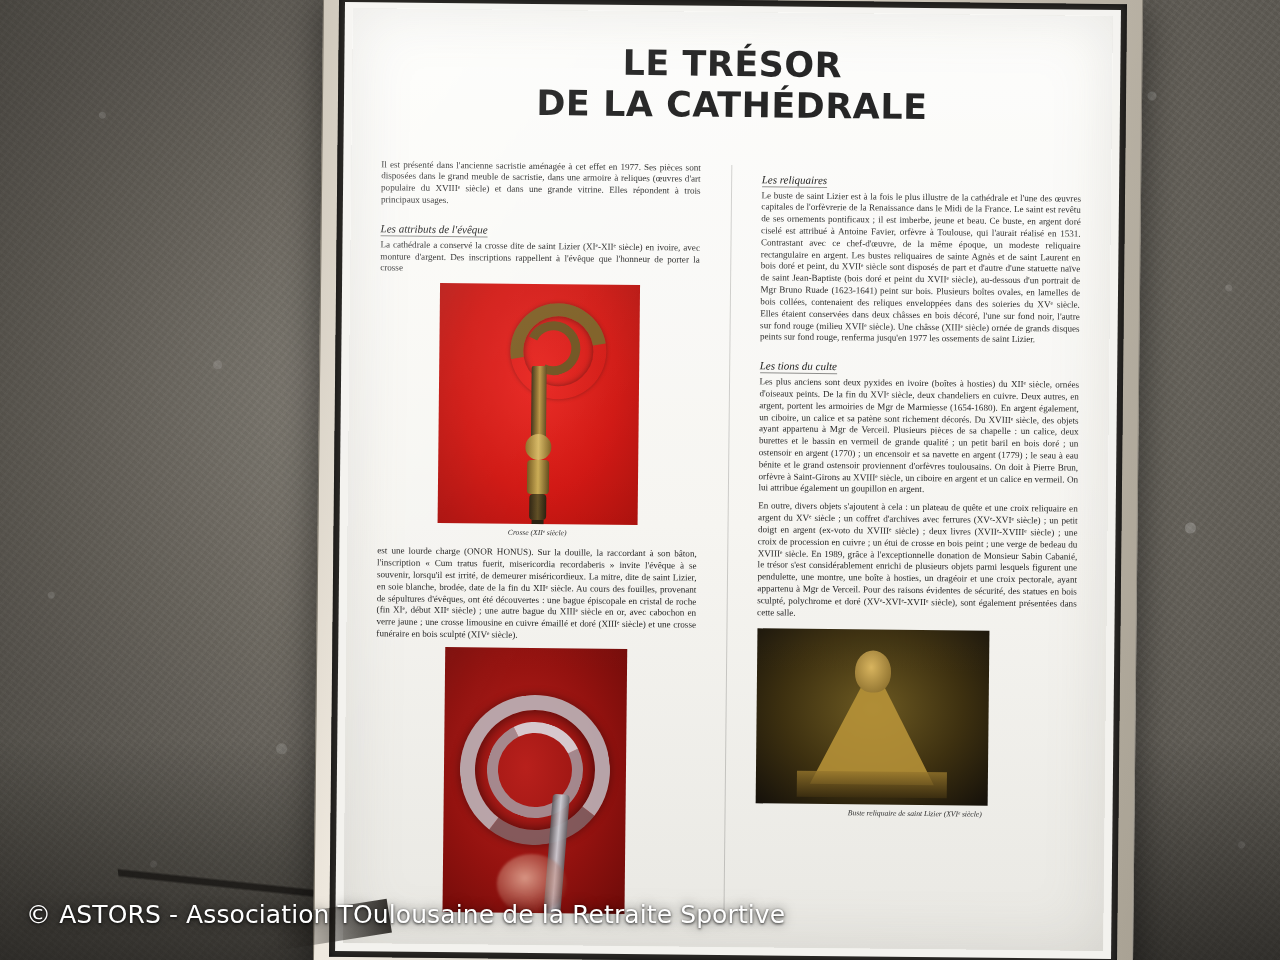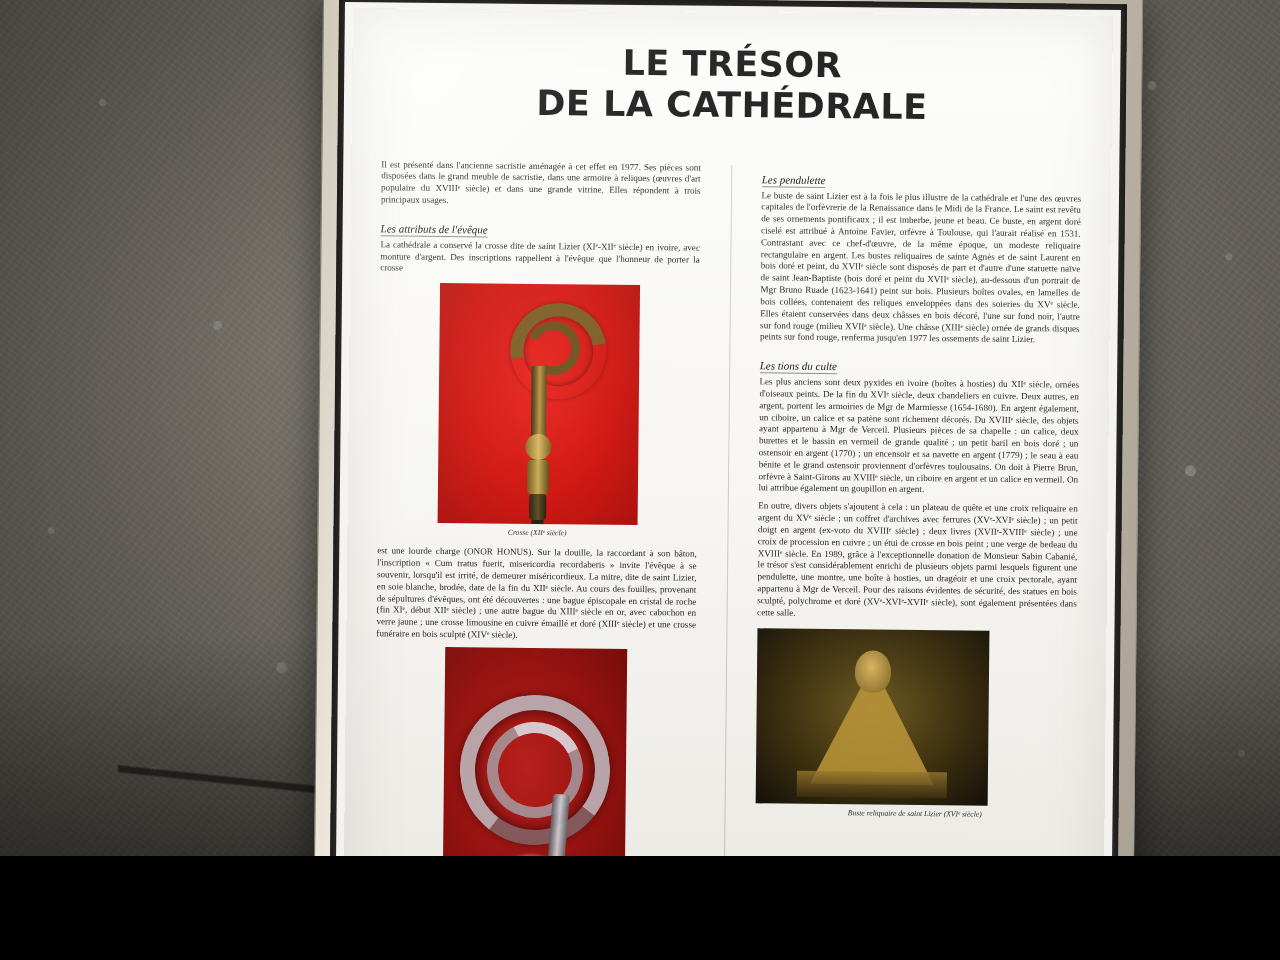--- a/index.html
+++ b/index.html
@@ -10,21 +10,21 @@
   body {
     width: 1280px;
     height: 960px;
     overflow: hidden;
     font-family: "Liberation Sans", sans-serif;
   }
 
   #scene {
     position: relative;
     width: 1280px;
-    height: 856px;
+    height: 960px;
     overflow: hidden;
     background: #6e6a63;
   }
 
   
   .stone {
     position: absolute;
     inset: 0;
     background:
       radial-gradient(circle at 8% 12%, rgba(255,255,255,0.22) 0 3px, transparent 4px),
@@ -415,21 +415,21 @@
               <div class="relic-tail"></div>
               <div class="relic-hand"></div>
             </div>
 
           </div>
 
           <div class="col-divider"></div>
 
           <div class="col">
 
-            <div class="sub-head underlined">Les pendulette</div>
+            <div class="sub-head underlined">Les reliquaires</div>
 
             <p class="body-text">Le buste de saint Lizier est à la fois le plus illustre de la cathédrale et l'une des œuvres capitales de l'orfèvrerie de la Renaissance dans le Midi de la France. Le saint est revêtu de ses ornements pontificaux ; il est imberbe, jeune et beau. Ce buste, en argent doré ciselé est attribué à Antoine Favier, orfèvre à Toulouse, qui l'aurait réalisé en 1531. Contrastant avec ce chef-d'œuvre, de la même époque, un modeste reliquaire rectangulaire en argent. Les bustes reliquaires de sainte Agnès et de saint Laurent en bois doré et peint, du XVIIᵉ siècle sont disposés de part et d'autre d'une statuette naïve de saint Jean-Baptiste (bois doré et peint du XVIIᵉ siècle), au-dessous d'un portrait de Mgr Bruno Ruade (1623-1641) peint sur bois. Plusieurs boîtes ovales, en lamelles de bois collées, conte­naient des reliques enveloppées dans des soieries du XVᵉ siècle. Elles étaient conservées dans deux châsses en bois décoré, l'une sur fond noir, l'autre sur fond rouge (milieu XVIIᵉ siècle). Une châsse (XIIIᵉ siècle) ornée de grands disques peints sur fond rouge, renferma jusqu'en 1977 les ossements de saint Lizier.</p>
 
             <div class="sub-head underlined">Les tions du culte</div>
 
             <p class="body-text">Les plus anciens sont deux pyxides en ivoire (boîtes à hosties) du XIIᵉ siècle, ornées d'oiseaux peints. De la fin du XVIᵉ siècle, deux chandeliers en cuivre. Deux autres, en argent, portent les armoiries de Mgr de Marmiesse (1654-1680). En argent également, un ciboire, un calice et sa patène sont richement décorés. Du XVIIIᵉ siècle, des objets ayant appartenu à Mgr de Verceil. Plusieurs pièces de sa chapelle : un calice, deux burettes et le bassin en vermeil de grande qualité ; un petit baril en bois doré ; un ostensoir en argent (1770) ; un encensoir et sa navette en argent (1779) ; le seau à eau bénite et le grand ostensoir proviennent d'orfèvres toulousains. On doit à Pierre Brun, orfèvre à Saint-Girons au XVIIIᵉ siècle, un ciboire en argent et un calice en vermeil. On lui attribue également un goupillon en argent.</p>
 
             <p class="body-text">En outre, divers objets s'ajoutent à cela : un plateau de quête et une croix reliquaire en argent du XVᵉ siècle ; un coffret d'archives avec ferrures (XVᵉ-XVIᵉ siècle) ; un petit doigt en argent (ex-voto du XVIIIᵉ siècle) ; deux livres (XVIIᵉ-XVIIIᵉ siècle) ; une croix de procession en cuivre ; un étui de crosse en bois peint ; une verge de bedeau du XVIIIᵉ siècle. En 1989, grâce à l'exceptionnelle donation de Monsieur Sabin Cabanié, le trésor s'est considérablement enrichi de plusieurs objets parmi lesquels figurent une pendulette, une montre, une boîte à hosties, un dragéoir et une croix pectorale, ayant appartenu à Mgr de Verceil. Pour des raisons évidentes de sécurité, des statues en bois sculpté, polychrome et doré (XVᵉ-XVIᵉ-XVIIᵉ siècle), sont également présentées dans cette salle.</p>
 
             <div class="photo photo-bust">
@@ -442,14 +442,15 @@
 
           </div>
 
         </div>
       </div>
 
       <div class="glass-sheen"></div>
     </div>
   </div>
 
+  <div class="watermark">© ASTORS - Association TOulousaine de la Retraite Sportive</div>
 
 </div>
 
 </body></html>

